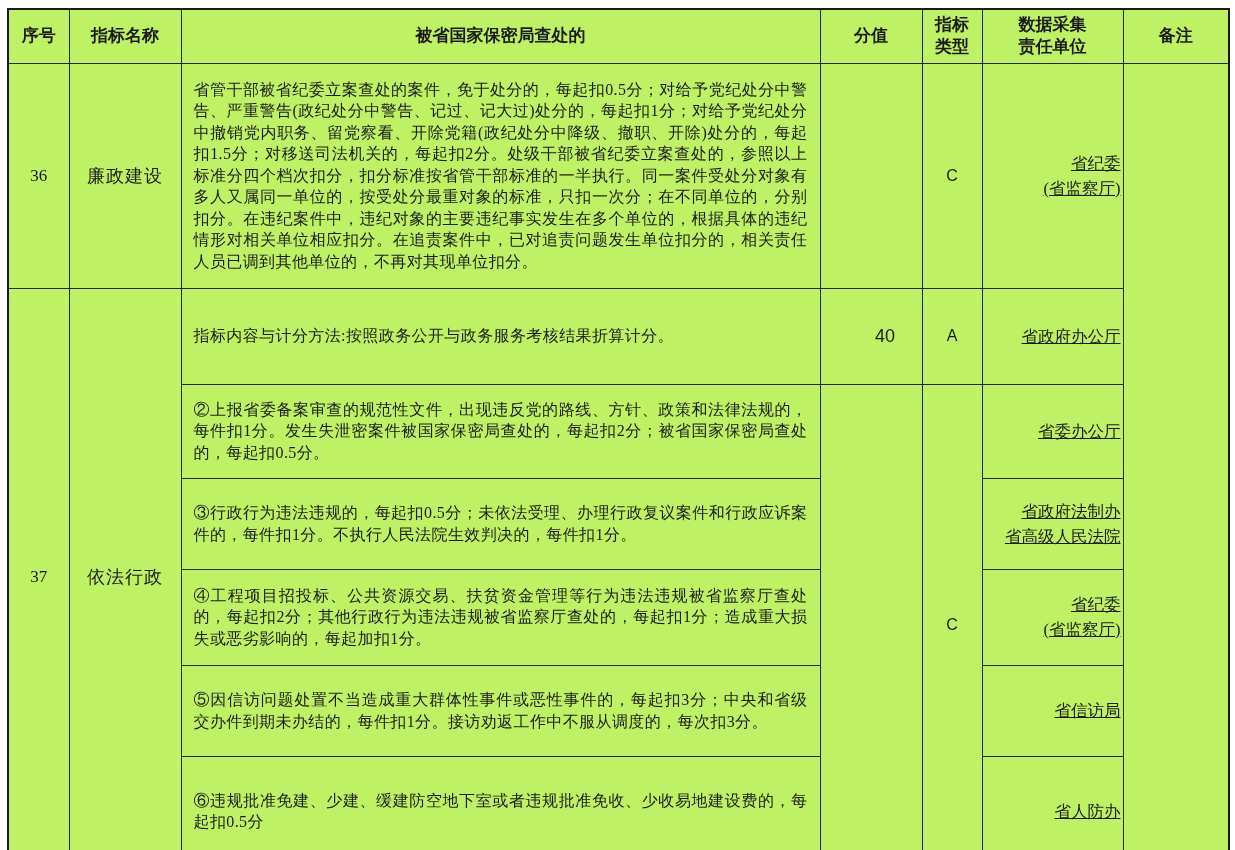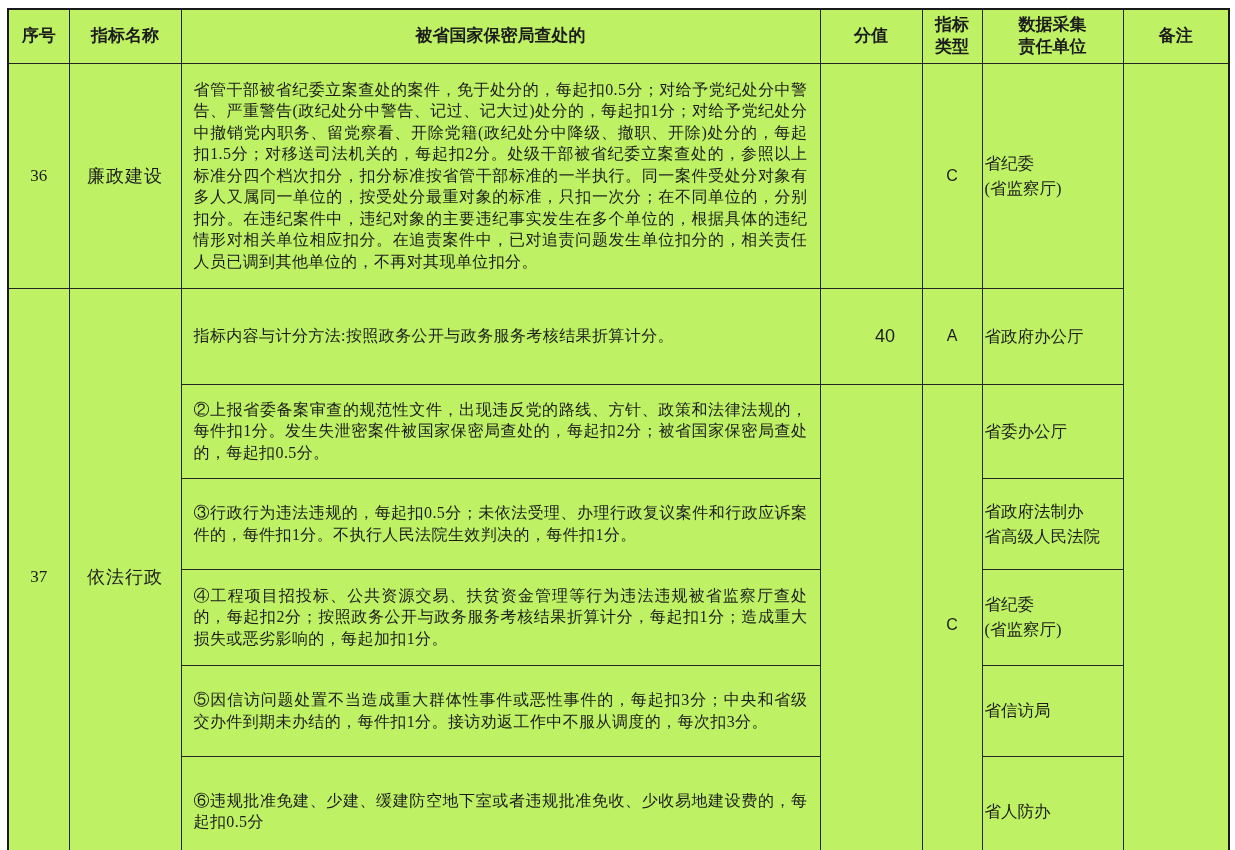--- a/index.html
+++ b/index.html
@@ -73,25 +73,26 @@
     font-family:"Liberation Sans","DejaVu Sans",sans-serif;
     font-size:18px;
     padding-left:35px;
   }
   td.cell-type{
     text-align:center;
     font-family:"Liberation Sans","DejaVu Sans",sans-serif;
     font-size:16px;
   }
   td.cell-unit{
-    text-align:left;
+    text-align:right;
     font-size:16.5px;
     line-height:25px;
     white-space:pre-line;
     padding:20px 2px;
+    text-decoration:underline;
   }
   td.cell-remark{
     text-align:center;
     font-size:16px;
   }
 </style>
 </head>
 <body>
 
 <div class="page">
@@ -145,21 +146,21 @@
         <td class="cell-unit">省委办公厅</td>
       </tr>
 
       <tr class="h-s3">
         <td class="cell-content">③行政行为违法违规的，每起扣0.5分；未依法受理、办理行政复议案件和行政应诉案件的，每件扣1分。不执行人民法院生效判决的，每件扣1分。</td>
         <td class="cell-unit">省政府法制办
 省高级人民法院</td>
       </tr>
 
       <tr class="h-s4">
-        <td class="cell-content">④工程项目招投标、公共资源交易、扶贫资金管理等行为违法违规被省监察厅查处的，每起扣2分；按照政务公开与政务服务考核结果折算计分，每起扣1分；造成重大损失或恶劣影响的，每起加扣1分。</td>
+        <td class="cell-content">④工程项目招投标、公共资源交易、扶贫资金管理等行为违法违规被省监察厅查处的，每起扣2分；其他行政行为违法违规被省监察厅查处的，每起扣1分；造成重大损失或恶劣影响的，每起加扣1分。</td>
         <td class="cell-unit">省纪委
 (省监察厅)</td>
       </tr>
 
       <tr class="h-s5">
         <td class="cell-content">⑤因信访问题处置不当造成重大群体性事件或恶性事件的，每起扣3分；中央和省级交办件到期未办结的，每件扣1分。接访劝返工作中不服从调度的，每次扣3分。</td>
         <td class="cell-unit">省信访局</td>
       </tr>
 
       <tr class="h-s6">

